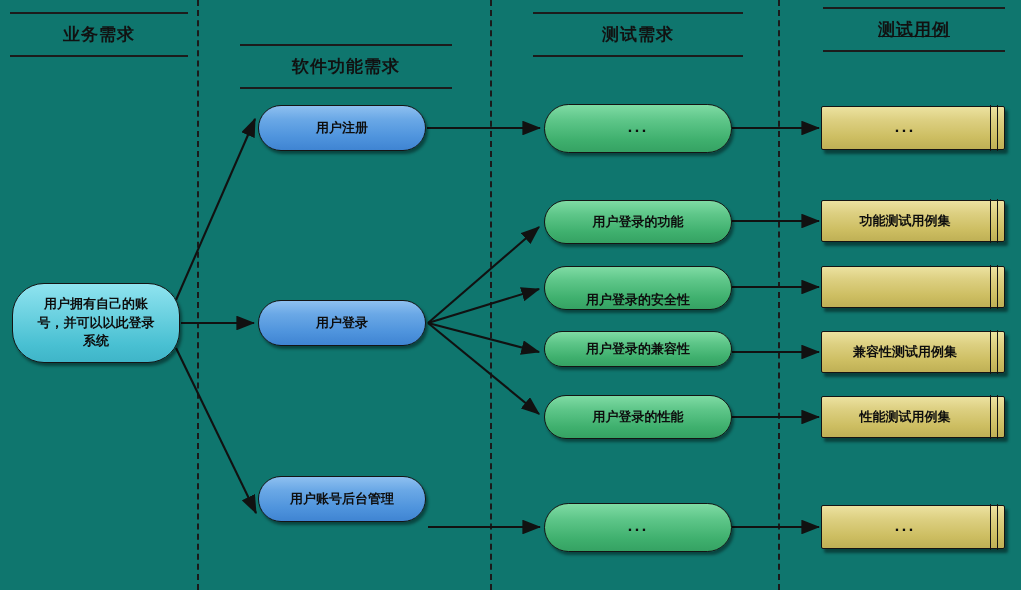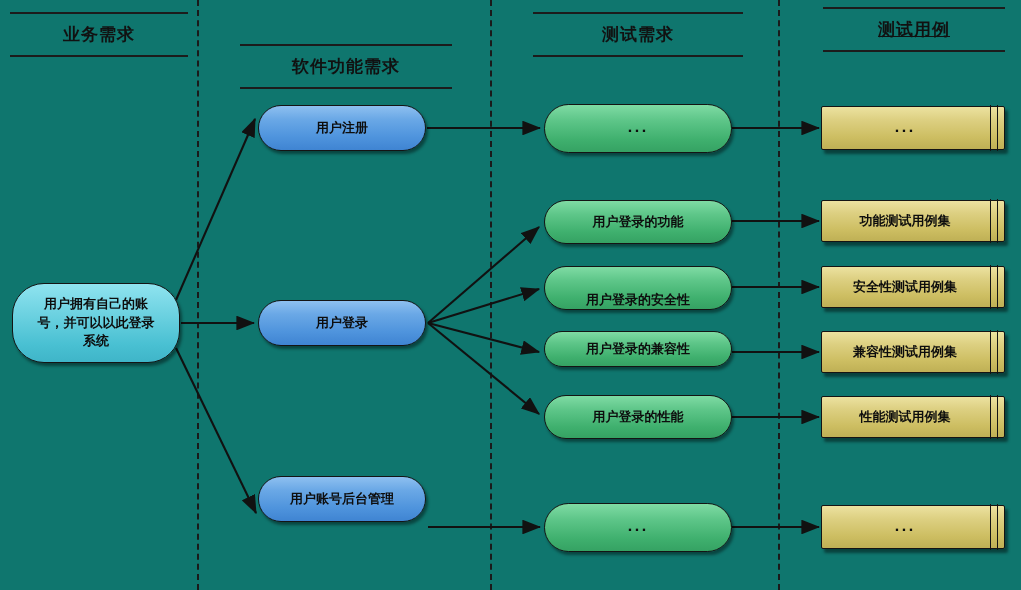--- a/index.html
+++ b/index.html
@@ -207,21 +207,20 @@
     <span class="label ellipsis">...</span>
   </div>
   <div class="node yellow" style="left:821px; top:200px; width:184px; height:42px;">
     <span class="stack-line l1"></span>
     <span class="stack-line l2"></span>
     <span class="label">功能测试用例集</span>
   </div>
   <div class="node yellow" style="left:821px; top:266px; width:184px; height:42px;">
     <span class="stack-line l1"></span>
     <span class="stack-line l2"></span>
-    <span class="label">安全性测试用例集</span>
   </div>
   <div class="node yellow" style="left:821px; top:331px; width:184px; height:42px;">
     <span class="stack-line l1"></span>
     <span class="stack-line l2"></span>
     <span class="label">兼容性测试用例集</span>
   </div>
   <div class="node yellow" style="left:821px; top:396px; width:184px; height:42px;">
     <span class="stack-line l1"></span>
     <span class="stack-line l2"></span>
     <span class="label">性能测试用例集</span>

